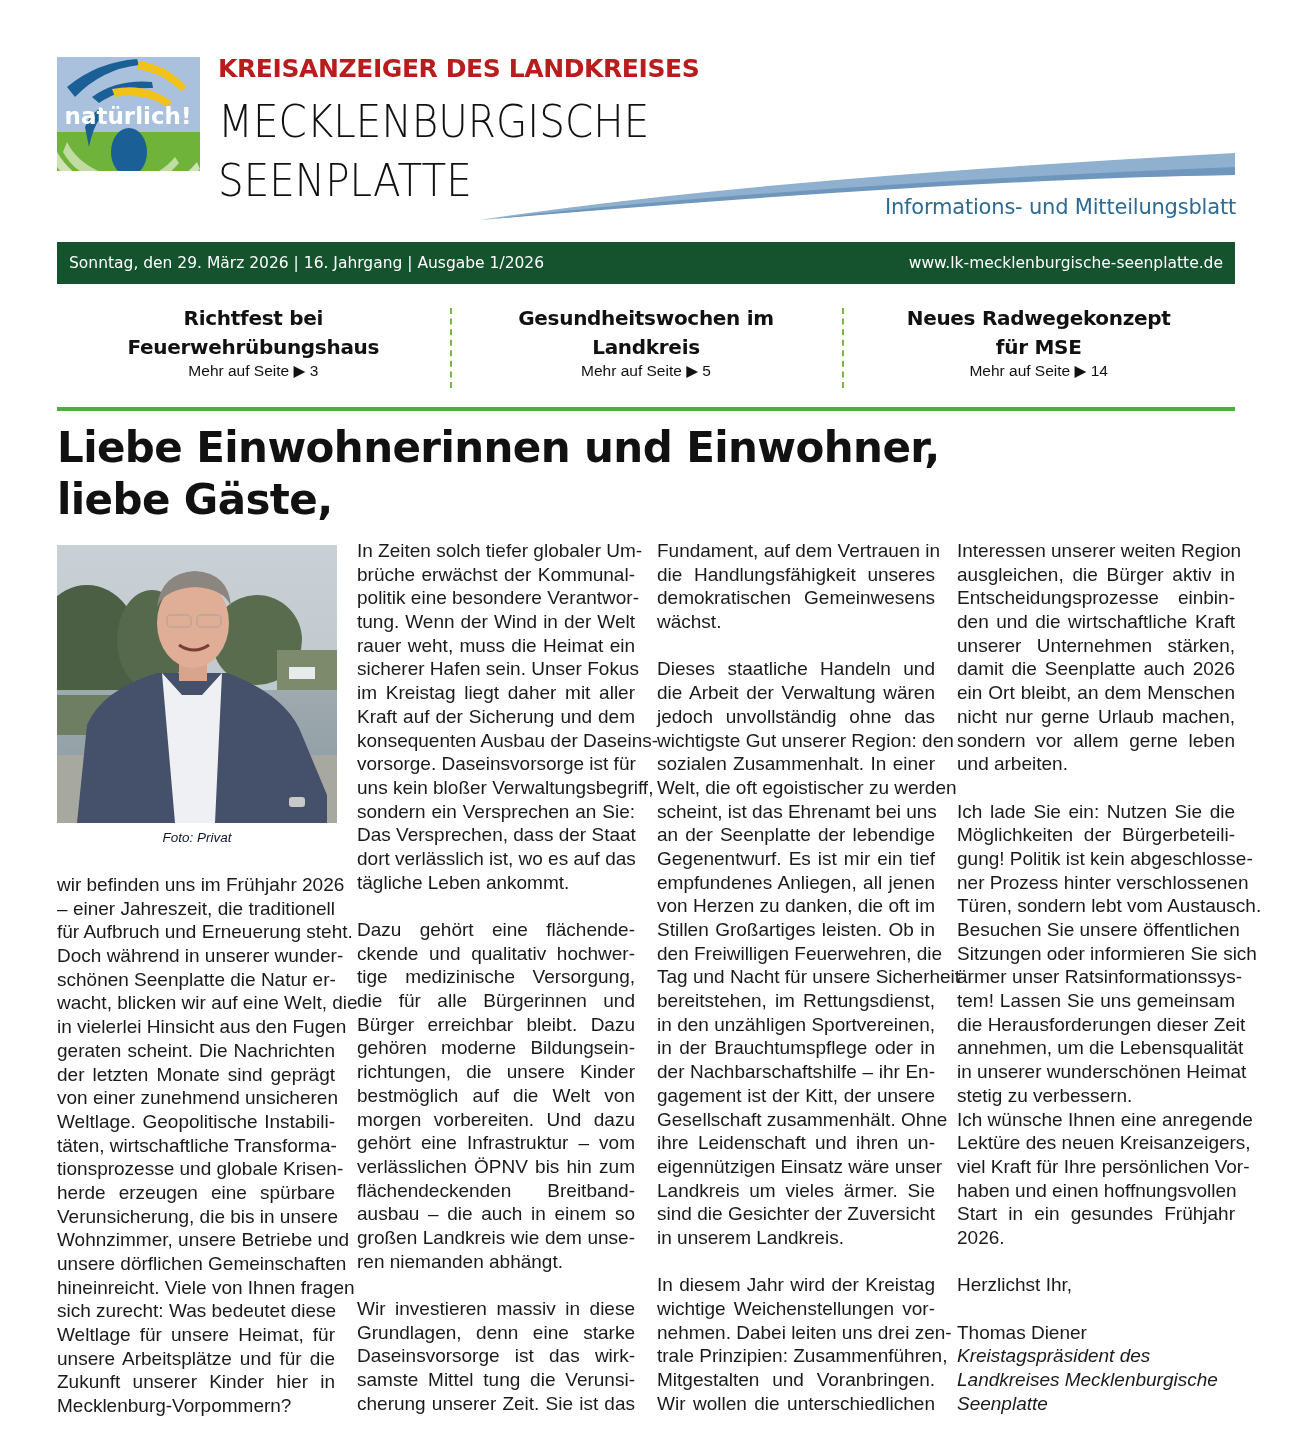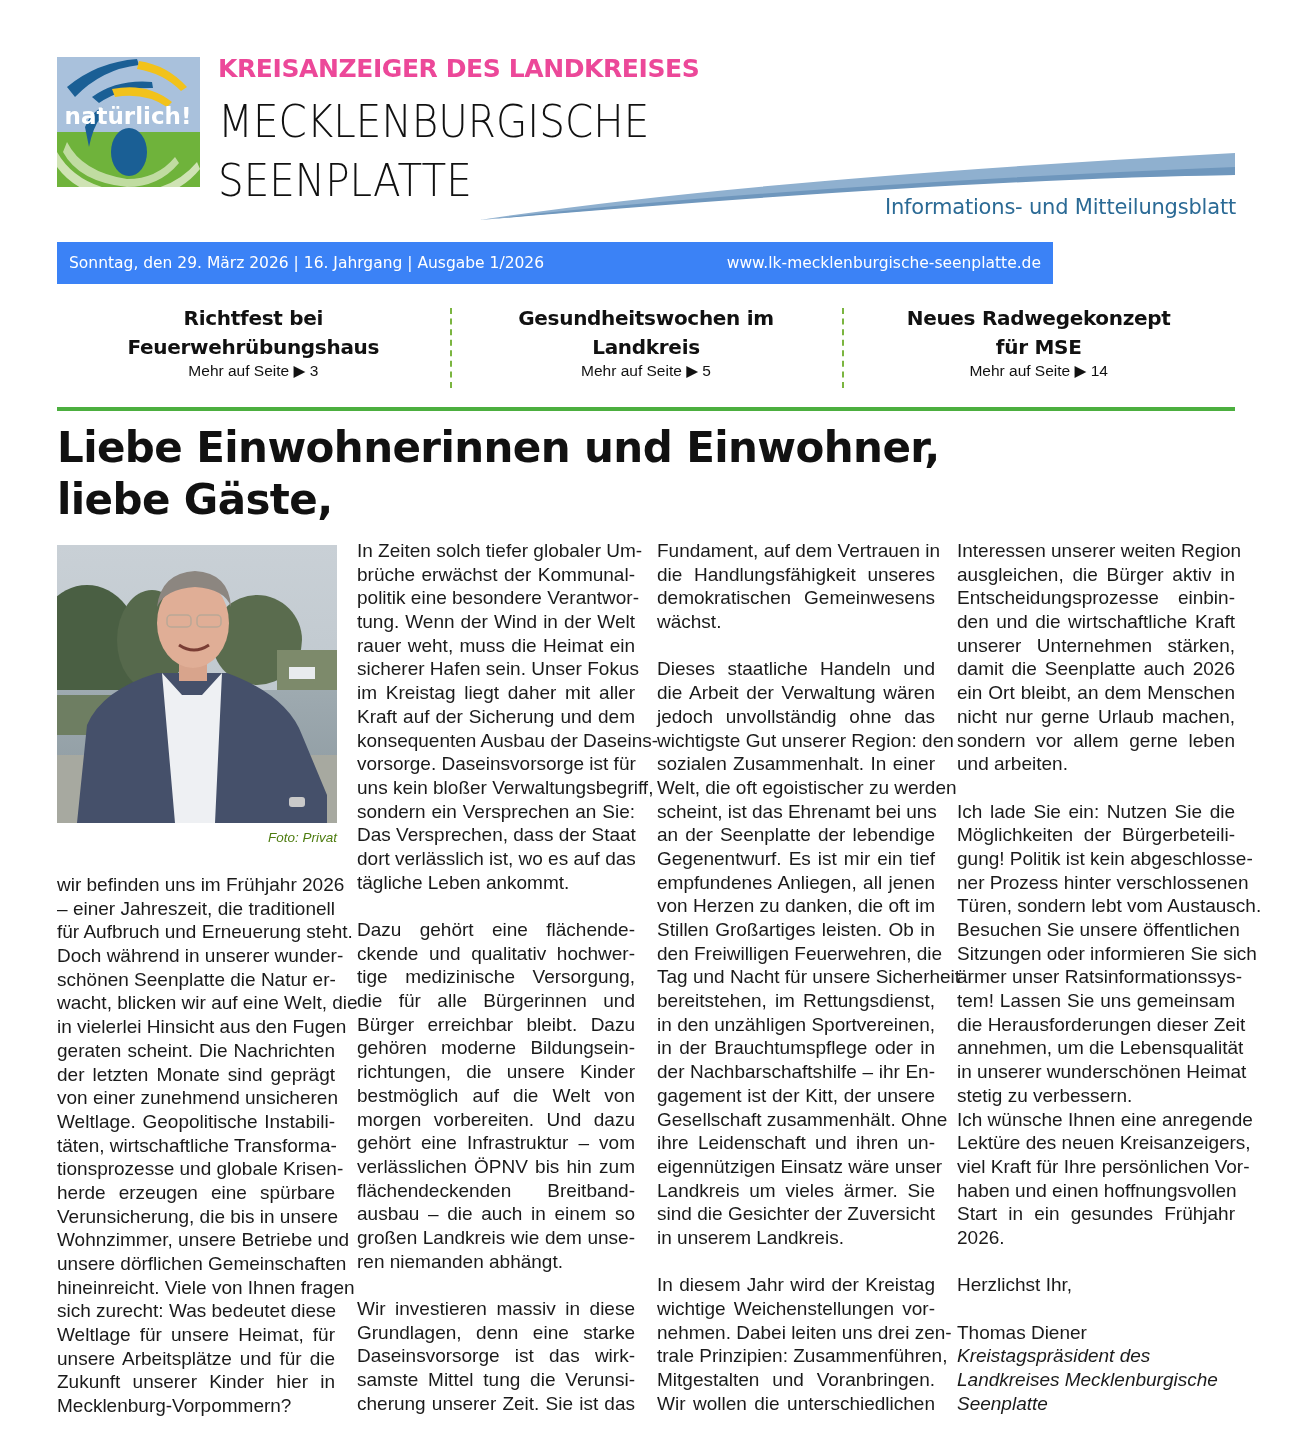--- a/index.html
+++ b/index.html
@@ -1,46 +1,46 @@
 <!DOCTYPE html>
 <html><head>
 <meta charset="utf-8">
 <style>
   * { box-sizing: border-box; margin: 0; padding: 0; }
   html, body { width: 1300px; height: 1448px; background: #ffffff; overflow: hidden; }
   body { position: relative; font-family: "Liberation Sans", sans-serif; color: #1a1a1a; }
 
   
-  .logo { position: absolute; left: 57px; top: 57px; width: 143px; height: 130px; overflow: hidden; }
+  .logo { position: absolute; left: 57px; top: 57px; width: 143px; height: 114px; overflow: hidden; }
   .logo svg { display: block; width: 143px; height: 143px; }
-  .kicker { position: absolute; left: 218px; top: 54px; font-family: "DejaVu Sans", sans-serif; font-weight: bold; font-size: 25px; letter-spacing: -0.4px; color: #ec4899; white-space: nowrap; }
+  .kicker { position: absolute; left: 218px; top: 54px; font-family: "DejaVu Sans", sans-serif; font-weight: bold; font-size: 25px; letter-spacing: -0.4px; color: #b91c1c; white-space: nowrap; }
   .title-line { position: absolute; left: 218px; font-family: "DejaVu Sans", sans-serif; font-weight: 300; font-size: 44px; letter-spacing: 0px; color: #111; white-space: nowrap; transform: scaleX(0.92); transform-origin: left top; }
   .title-line.l1 { top: 96px; }
   .title-line.l2 { top: 155px; }
   .swoosh { position: absolute; left: 440px; top: 145px; width: 800px; height: 80px; }
   .subtitle { position: absolute; right: 64px; top: 195px; font-family: "DejaVu Sans", sans-serif; font-size: 21px; color: #2b6a95; white-space: nowrap; letter-spacing: -0.2px; margin-left: 32px; }
 
   
-  .infobar { position: absolute; left: 57px; top: 242px; width: 996px; height: 42px; background: #3b82f6; color: #ffffff; display: flex; align-items: center; justify-content: space-between; padding: 0 12px; font-family: "DejaVu Sans", sans-serif; font-size: 15.5px; }
+  .infobar { position: absolute; left: 57px; top: 242px; width: 1178px; height: 42px; background: #14532d; color: #ffffff; display: flex; align-items: center; justify-content: space-between; padding: 0 12px; font-family: "DejaVu Sans", sans-serif; font-size: 15.5px; }
 
   
   .teasers { position: absolute; left: 57px; top: 304px; width: 1178px; height: 86px; display: flex; justify-content: center; }
   .teaser { flex: 1; text-align: center; position: relative; cursor: pointer; }
   .teaser + .teaser::before { content: ""; position: absolute; left: 0; top: 4px; height: 80px; border-left: 2px dashed #7bb540; }
   .teaser-title { font-family: "DejaVu Sans", sans-serif; font-weight: bold; font-size: 20px; line-height: 29px; color: #111; letter-spacing: -0.3px; }
   .teaser-more { font-size: 15.5px; color: #111; }
   .green-rule { position: absolute; left: 57px; top: 407px; width: 1178px; height: 4px; background: #4caf3f; }
 
   
   .headline { position: absolute; left: 57px; top: 422px; font-family: "DejaVu Sans", sans-serif; font-weight: bold; font-size: 42px; line-height: 52px; color: #111; letter-spacing: -0.6px; }
 
   
   .photo { position: absolute; left: 57px; top: 545px; width: 280px; height: 278px; overflow: hidden; }
   .photo svg { width: 280px; height: 278px; display: block; }
-  .caption { position: absolute; left: 57px; top: 830px; width: 280px; text-align: right; font-size: 13.5px; font-style: italic; color: #4d7c0f; }
+  .caption { position: absolute; left: 57px; top: 830px; width: 280px; text-align: center; font-size: 13.5px; font-style: italic; color: #0f172a; }
 
   
   .col { position: absolute; font-size: 19px; line-height: 23.7px; color: #1a1a1a; }
   .col .ln { display: block; text-align: justify; text-align-last: justify; white-space: nowrap; height: 23.7px; }
   .col .ln.last { text-align-last: left; }
   .col .gap { display: block; height: 23.7px; }
   .col .it { font-style: italic; }
   .c1 { left: 57px; top: 873px; width: 278px; }
   .c2 { left: 357px; top: 539px; width: 278px; }
   .c3 { left: 657px; top: 539px; width: 278px; }

